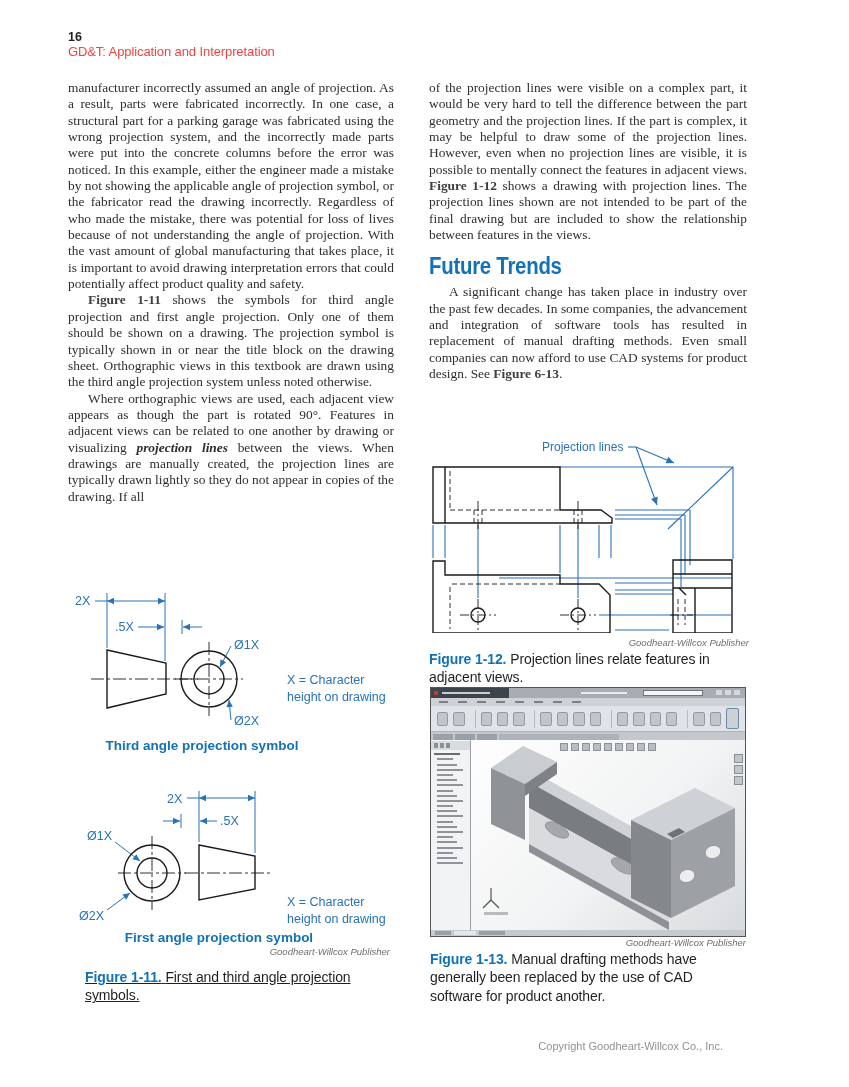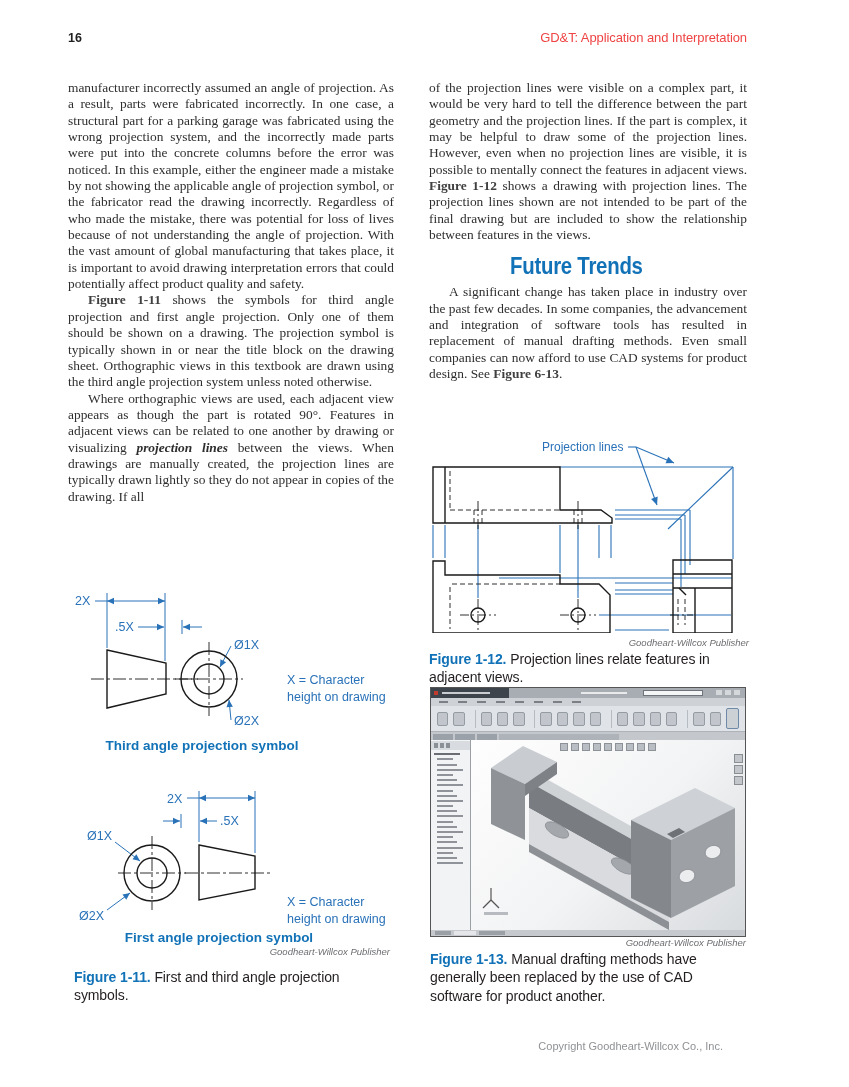--- a/index.html
+++ b/index.html
@@ -1,43 +1,43 @@
 <!DOCTYPE html>
 <html><head>
 <meta charset="utf-8">
 <style>
   html,body{margin:0;padding:0;background:#e9e9e9;}
   .page{position:relative;width:849px;height:1087px;background:#ffffff;margin:0 auto;overflow:hidden;
         font-family:"Liberation Serif",serif;color:#2e2e2e;}
   
-  .hdr{position:absolute;top:30px;left:68px;width:679px;display:flex;justify-content:space-between;align-items:baseline;}
+  .hdr{position:absolute;top:30px;left:68px;width:679px;display:flex;justify-content:space-between;align-items:baseline;flex-direction:column;}
   .page-num{font-family:"Liberation Sans",sans-serif;font-weight:bold;font-size:12.5px;color:#1f1f1f;}
   .running{font-family:"Liberation Sans",sans-serif;font-size:13px;color:#ef4444;letter-spacing:-0.1px;}
   
   .col{position:absolute;top:80px;}
   .col.left{left:68px;width:326px;}
   .col.right{left:429px;width:318px;}
   p.body{margin:0;font-size:13.4px;line-height:16.35px;text-align:justify;hyphens:none;}
   p.body.indent{text-indent:20px;}
   .figref{color:#404040;font-weight:bold;}
   .em{font-weight:bold;font-style:italic;}
-  h2.trends{margin:9px 0 4px 0;text-align:center;}
+  h2.trends{margin:9px 0 4px 0;}
   h2.trends span{display:inline-block;transform:scaleX(.85);transform-origin:0 50%;
       font-family:"Liberation Sans",sans-serif;font-weight:bold;font-size:24px;
       letter-spacing:-0.3px;color:#1272b7;}
   
   .figblock{position:absolute;}
   #fig11{left:65px;top:584px;width:330px;}
   #fig12{left:429px;top:437px;width:320px;}
   #fig13{left:430px;top:687px;width:316px;}
   .credit{font-family:"Liberation Sans",sans-serif;font-style:italic;font-size:9.5px;color:#6d6e71;text-align:right;margin:0;}
   .cap{font-family:"Liberation Sans",sans-serif;font-size:14px;line-height:1.32;color:#231f20;
        letter-spacing:-0.1px;margin:2px 0 0 0;}
   .cap b{color:#1272b7;}
-  #fig11 .cap{margin-left:9px;}
+  #fig11 .cap{margin-left:20px;text-decoration:underline;}
   svg text{font-family:"Liberation Sans",sans-serif;}
   .dimtxt{fill:#2a72b8;font-size:12.5px;}
   .notetxt{fill:#2a72b8;font-size:12.5px;}
   .symlabel{fill:#1272b7;font-size:13.5px;font-weight:bold;}
   .svgcredit{fill:#6d6e71;font-size:9.5px;font-style:italic;}
   
   .cad{width:316px;height:250px;border:1px solid #555;background:#fff;box-sizing:border-box;
        font-family:"Liberation Sans",sans-serif;overflow:hidden;}
   .cad-tb{height:10px;background:#a8adb4;position:relative;}
   .cad-logo{position:absolute;left:0;top:0;width:78px;height:10px;background:#3e444c;}

